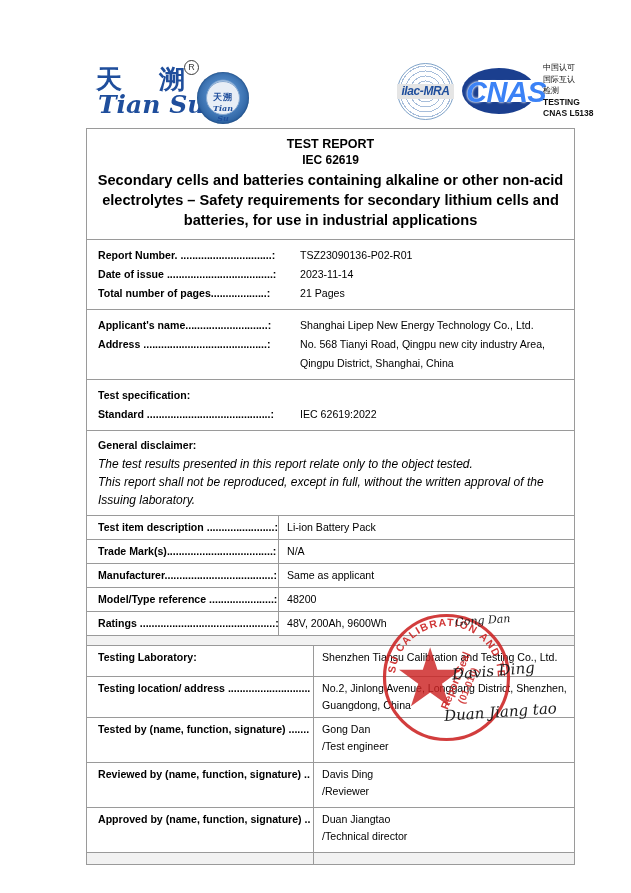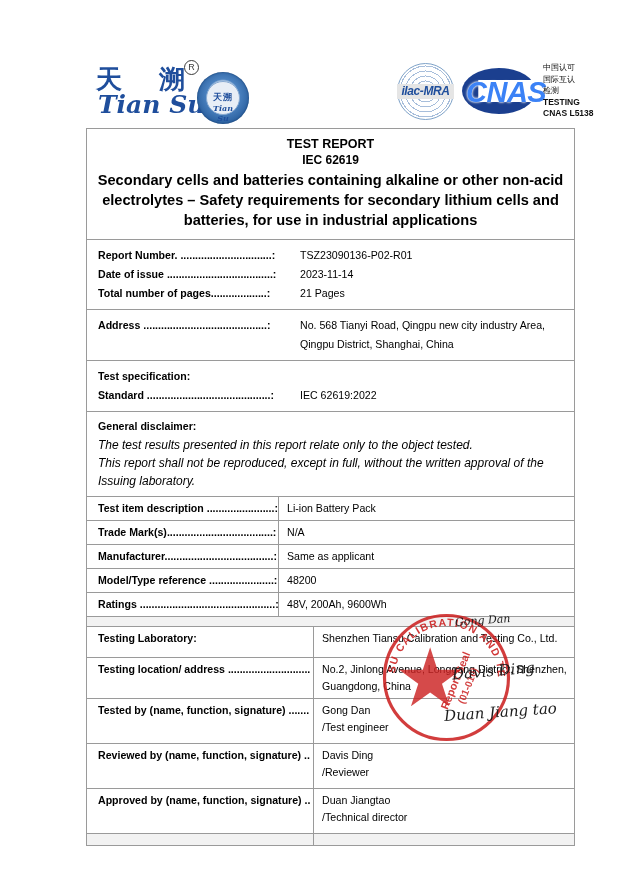--- a/index.html
+++ b/index.html
@@ -371,20 +371,24 @@
       <div class="lbl">Date of issue ....................................:</div>
       <div class="val">2023-11-14</div>
     </div>
     <div class="row">
       <div class="lbl">Total number of pages...................:</div>
       <div class="val">21 Pages</div>
     </div>
   </div>
 
   <div class="sect rows">
+    <div class="row">
+      <div class="lbl">Applicant's name............................:</div>
+      <div class="val">Shanghai Lipep New Energy Technology Co., Ltd.</div>
+    </div>
     <div class="row">
       <div class="lbl">Address ..........................................:</div>
       <div class="val">
         <span>No. 568 Tianyi Road, Qingpu new city industry Area,</span>
         <span class="l2">Qingpu District, Shanghai, China</span>
       </div>
     </div>
   </div>
 
   <div class="sect rows">

